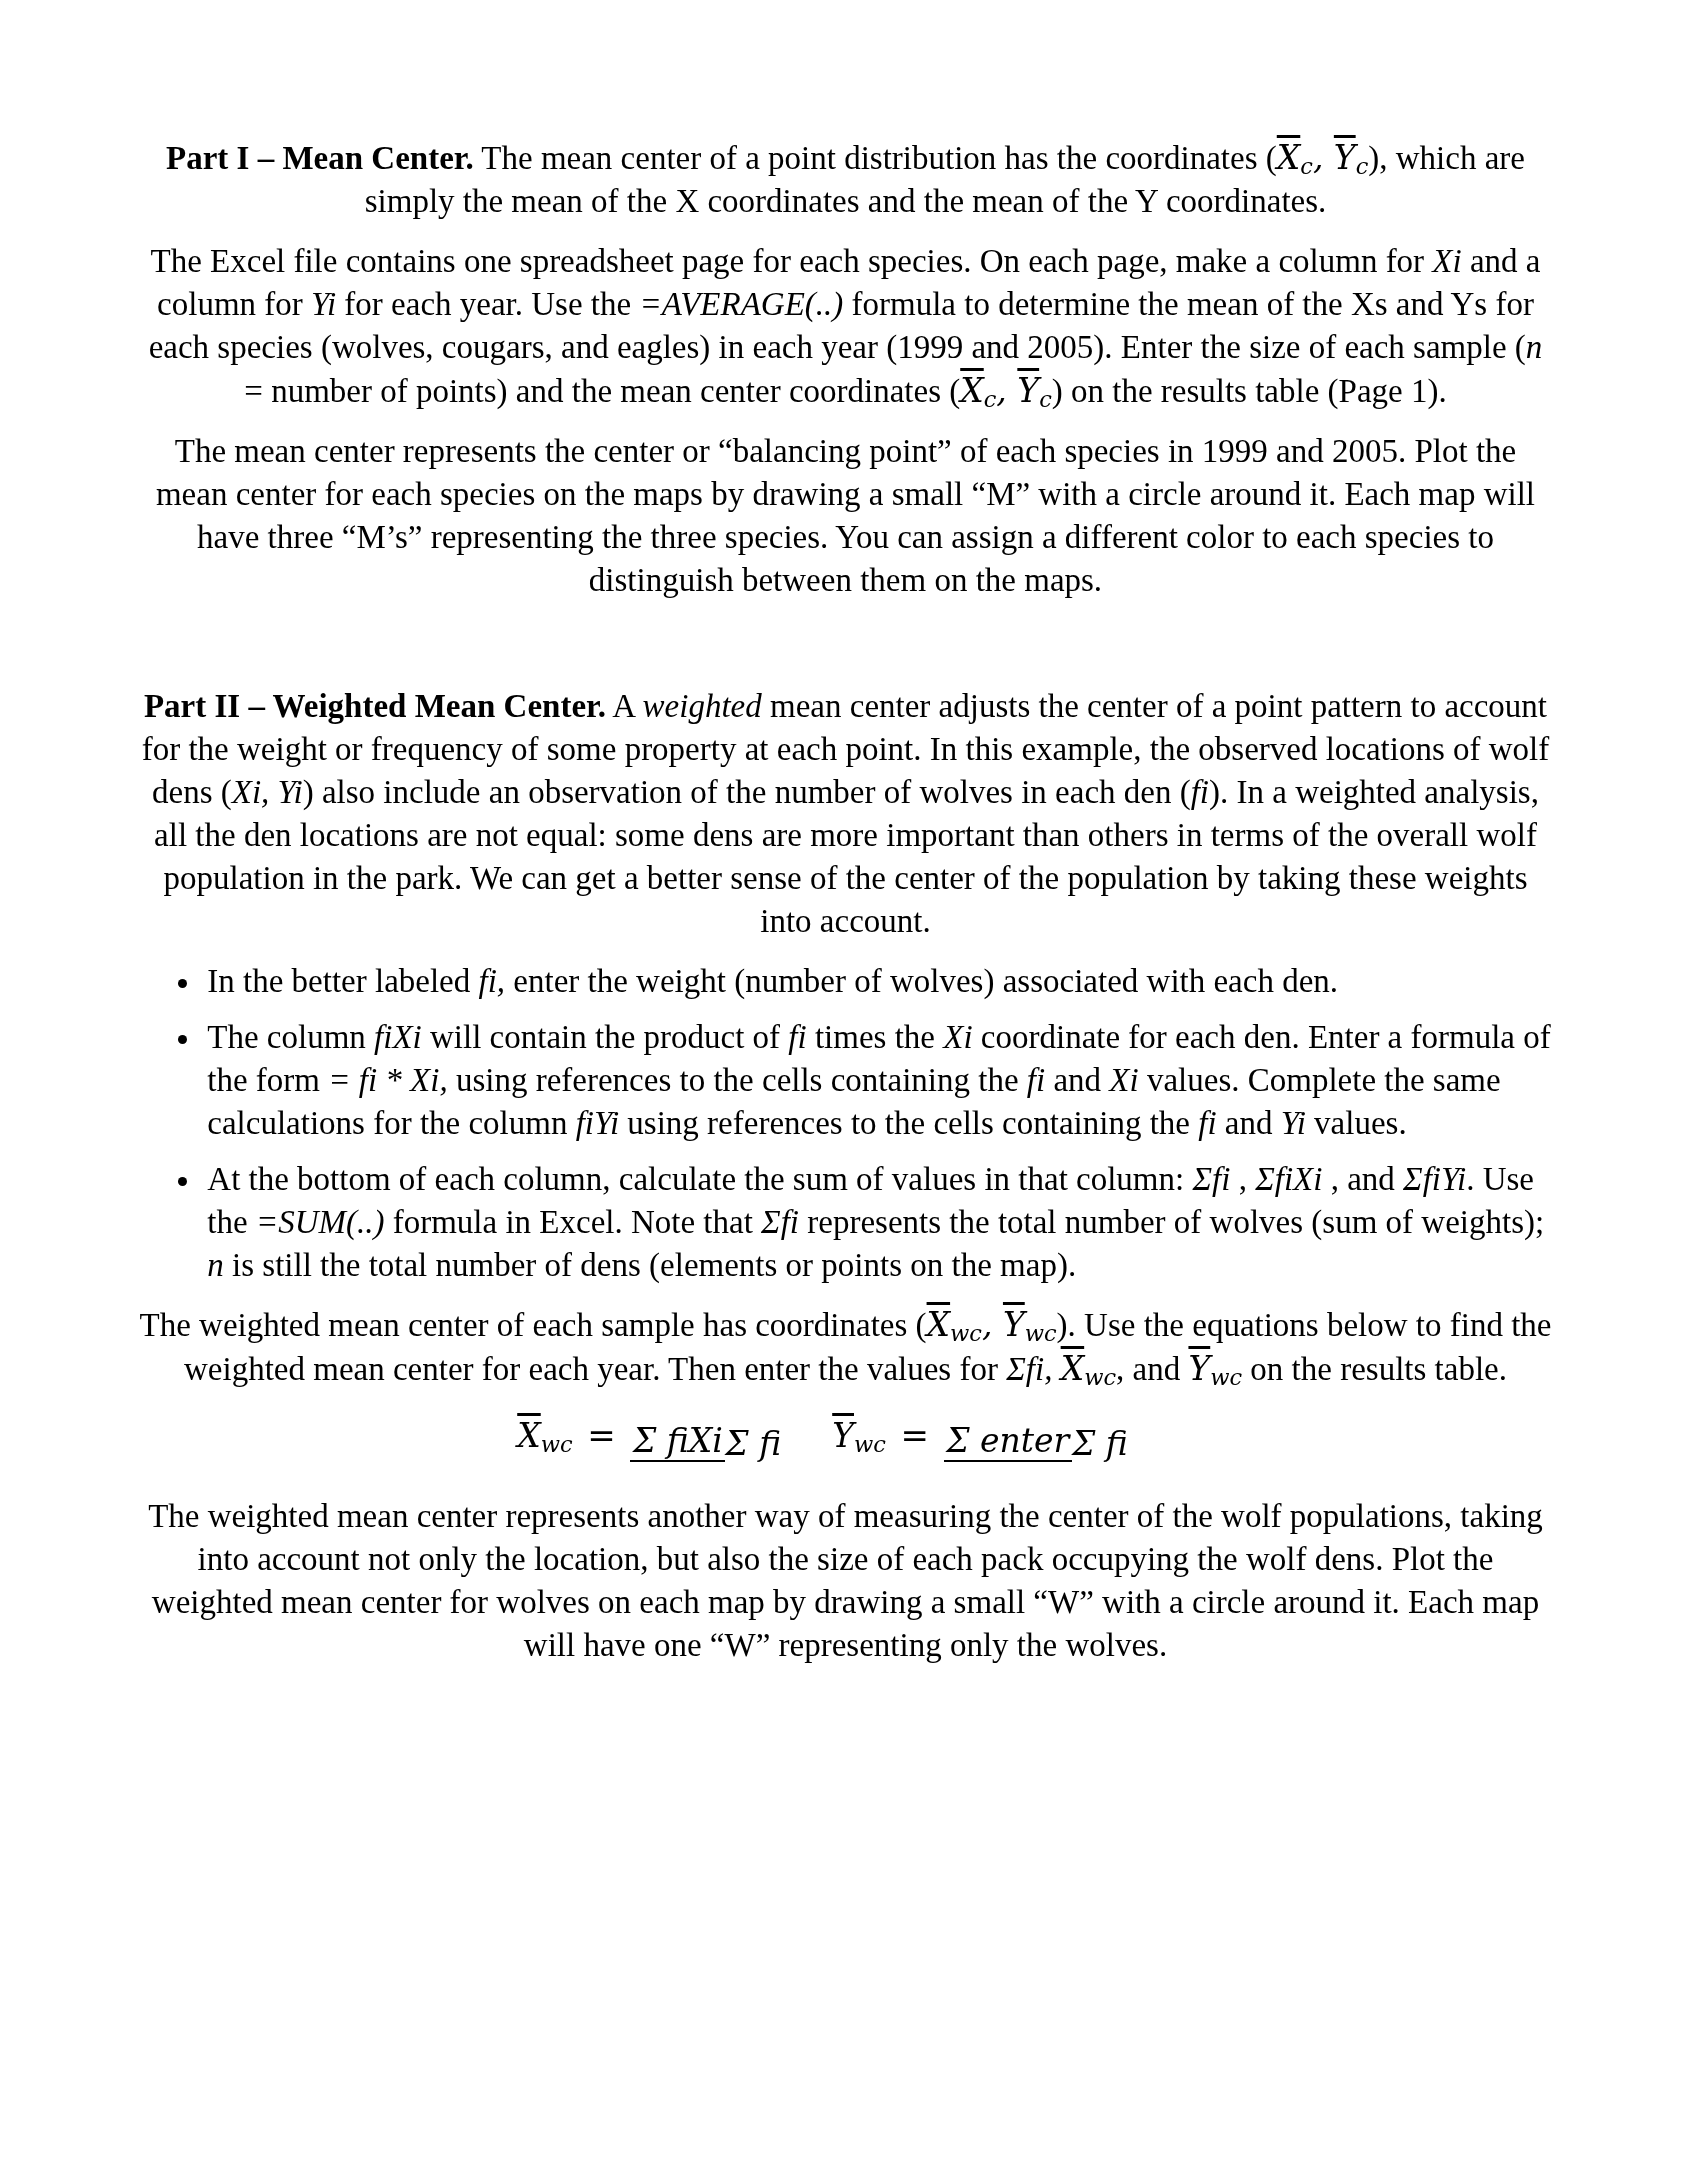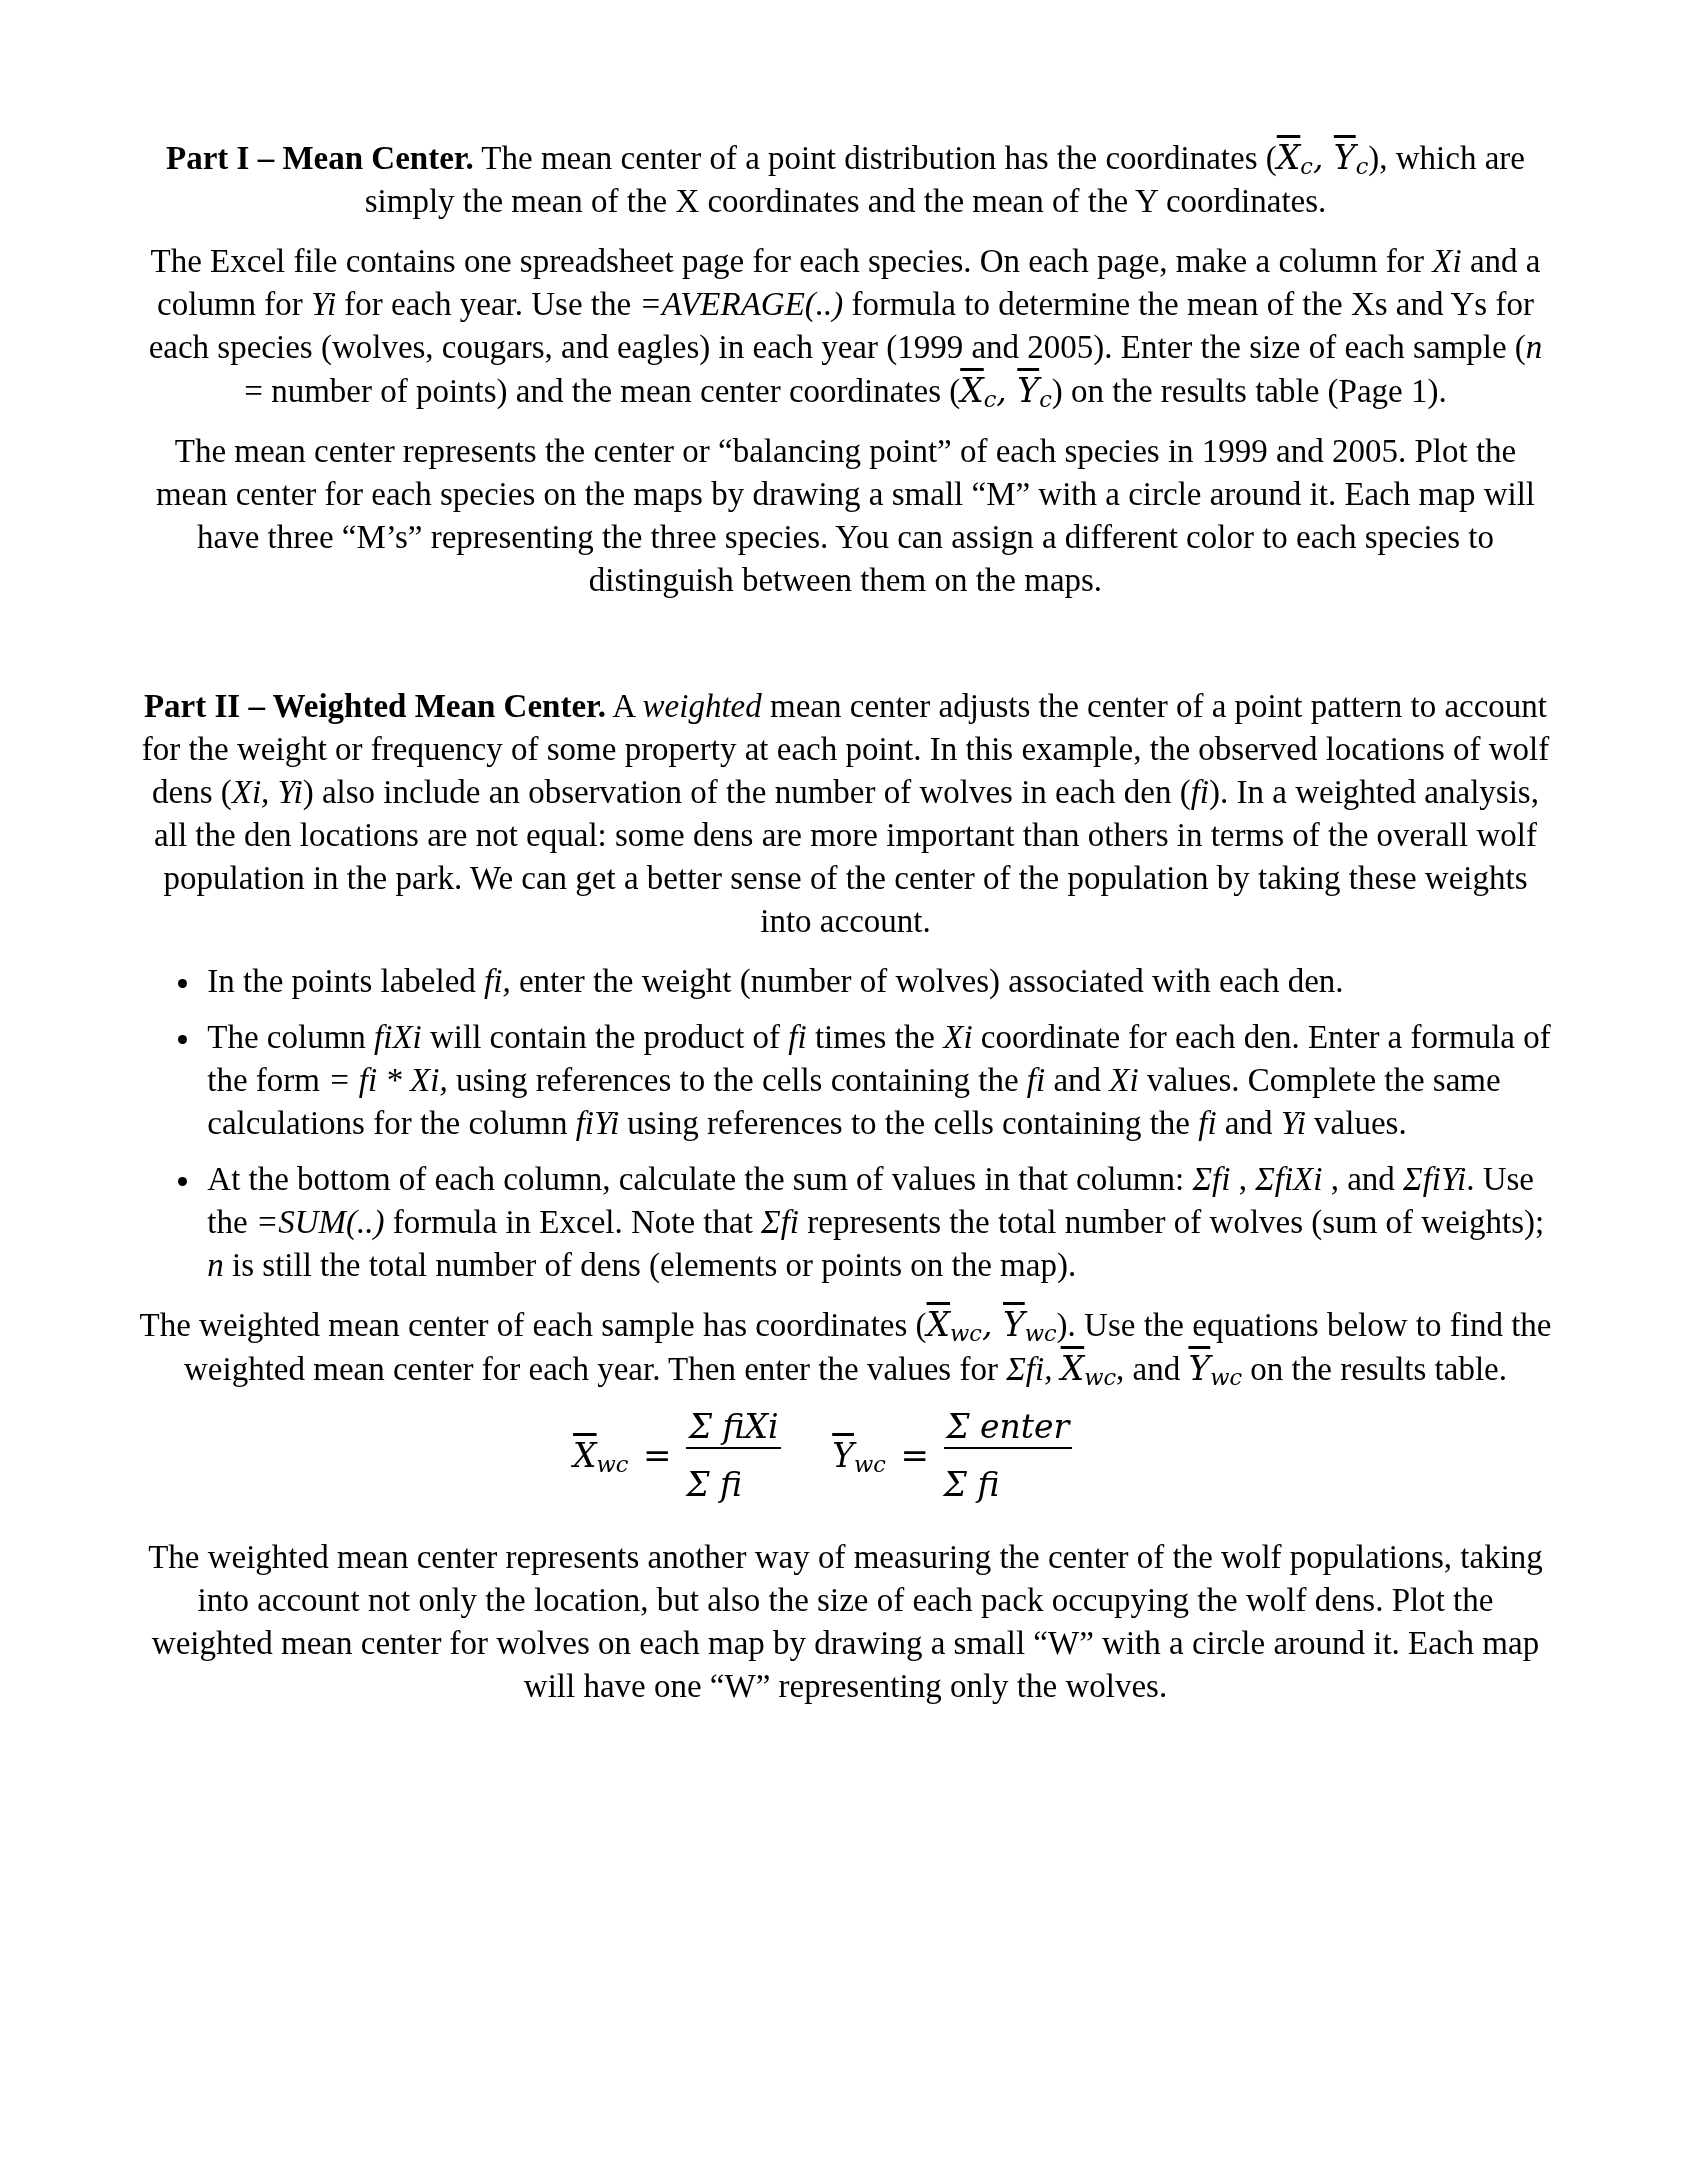--- a/index.html
+++ b/index.html
@@ -22,21 +22,21 @@
   .ov { text-decoration: overline; font-style: italic; }
   sub { font-size: 22.5px; vertical-align: -5.3px; line-height: 0; }
   .math { font-family: "DejaVu Serif", serif; font-style: italic; }
   .formulas {
     display: flex; justify-content: center; gap: 51px;
     margin: 4px 0 33px -46px; font-size: 33px; align-items: center;
   }
   .formula { display: flex; align-items: center; gap: 14.6px; }
   .lhs { font-family: "DejaVu Serif", serif; font-style: italic; }
   .lhs .bar { text-decoration: overline; }
-  .frac { display: inline-flex; flex-direction: column; align-items: flex-start; line-height: 37px; }
+  .frac { display: inline-flex; flex-direction: row; align-items: flex-end; line-height: 37px; }
   .frac .num { border-bottom: 2.6px solid #000; padding: 0 2.6px 1.3px 2.6px; }
   .frac .den { padding-top: 17px; }
   .eq { font-family: "DejaVu Sans", sans-serif; font-size: 34px; }
 </style>
 </head>
 <body>
 
 <div class="page">
 
   <p>
@@ -52,21 +52,21 @@
 
   <div class="gap"></div>
 
   <p>
     <span class="bold">Part II – Weighted Mean Center.</span><span> A </span><span class="it">weighted</span><span> mean center adjusts the center of a point pattern to account for the weight or frequency of some property at each point. In this example, the observed locations of wolf dens (</span><span class="it">Xi, Yi</span><span>) also include an observation of the number of wolves in each den (</span><span class="it">fi</span><span>). In a weighted analysis, all the den locations are not equal: some dens are more important than others in terms of the overall wolf population in the park. We can get a better sense of the center of the population by taking these weights into account.</span>
   </p>
 
 
   <ul>
     <li>
-      <span>In the points labeled </span><span class="it">fi,</span><span> enter the weight (number of wolves) associated with each den.</span>
+      <span>In the better labeled </span><span class="it">fi,</span><span> enter the weight (number of wolves) associated with each den.</span>
     </li>
     <li>
       <span>The column </span><span class="it">fiXi</span><span> will contain the product of </span><span class="it">fi</span><span> times the </span><span class="it">Xi</span><span> coordinate for each den. Enter a formula of the form </span><span class="it">= fi * Xi,</span><span> using references to the cells containing the </span><span class="it">fi</span><span> and </span><span class="it">Xi</span><span> values. Complete the same calculations for the column </span><span class="it">fiYi</span><span> using references to the cells containing the </span><span class="it">fi</span><span> and </span><span class="it">Yi</span><span> values.</span>
     </li>
     <li>
       <span>At the bottom of each column, calculate the sum of values in that column: </span><span class="it">Σfi</span><span> , </span><span class="it">ΣfiXi</span><span> , and </span><span class="it">ΣfiYi</span><span>. Use the </span><span class="it">=SUM(..)</span><span> formula in Excel. Note that </span><span class="it">Σfi</span><span> represents the total number of wolves (sum of weights); </span><span class="it">n</span><span> is still the total number of dens (elements or points on the map).</span>
     </li>
   </ul>
 
   <p>

